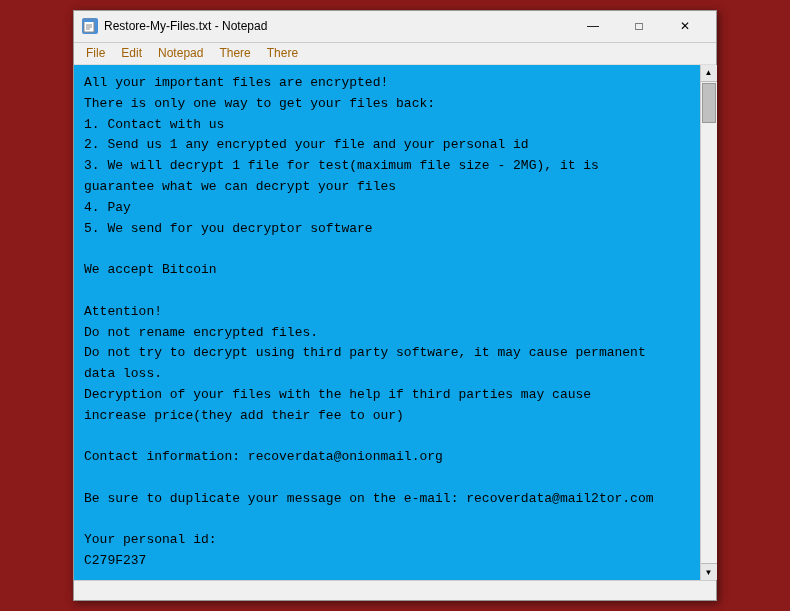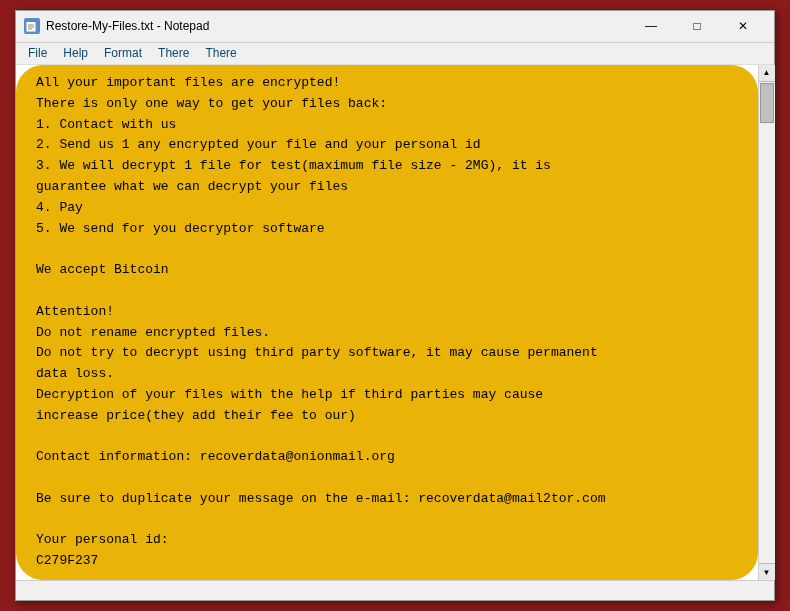--- a/index.html
+++ b/index.html
@@ -12,21 +12,21 @@
       background: #8B1A1A;
       display: flex;
       justify-content: center;
       align-items: center;
       width: 790px;
       height: 611px;
       font-family: 'Segoe UI', sans-serif;
     }
 
     .window {
-      width: 760px;
+      width: 644px;
       background: #f0f0f0;
       border: 1px solid #999;
       box-shadow: 2px 2px 8px rgba(0,0,0,0.5);
       display: flex;
       flex-direction: column;
     }
 
     .title-bar {
       background: #f0f0f0;
       height: 32px;
@@ -75,43 +75,42 @@
       height: 22px;
       display: flex;
       align-items: center;
       padding: 0 4px;
       border-bottom: 1px solid #ddd;
     }
 
     .menu-item {
       padding: 2px 8px;
       font-size: 12px;
-      color: #0c4a6e;
+      color: #a16207;
       cursor: pointer;
     }
 
     .content-area {
       display: flex;
       flex: 1;
       background: #fff;
       position: relative;
     }
 
     .text-content {
       flex: 1;
-      padding: 8px 20px;
+      padding: 8px 10px;
       font-family: 'Courier New', Courier, monospace;
       font-size: 13px;
       line-height: 1.6;
       color: #000;
       white-space: pre-wrap;
       word-break: break-word;
       overflow-y: auto;
-      background: #eab308;
-      border-radius: 27px;
+      background: #0ea5e9;
     }
 
     .scrollbar {
       width: 16px;
       background: #f0f0f0;
       border-left: 1px solid #ccc;
       display: flex;
       flex-direction: column;
       align-items: center;
     }
@@ -200,22 +199,22 @@
     <span class="title-bar-text">Restore-My-Files.txt - Notepad</span>
     <div class="title-bar-controls">
       <button class="title-bar-btn">—</button>
       <button class="title-bar-btn">□</button>
       <button class="title-bar-btn close">✕</button>
     </div>
   </div>
 
   <div class="menu-bar">
     <span class="menu-item">File</span>
-    <span class="menu-item">Help</span>
-    <span class="menu-item">Format</span>
+    <span class="menu-item">Edit</span>
+    <span class="menu-item">Notepad</span>
     <span class="menu-item">There</span>
     <span class="menu-item">There</span>
   </div>
 
   <div class="content-area">
     <div class="text-content">All your important files are encrypted!
 There is only one way to get your files back:
 1. Contact with us
 2. Send us 1 any encrypted your file and your personal id
 3. We will decrypt 1 file for test(maximum file size - 2MG), it is

